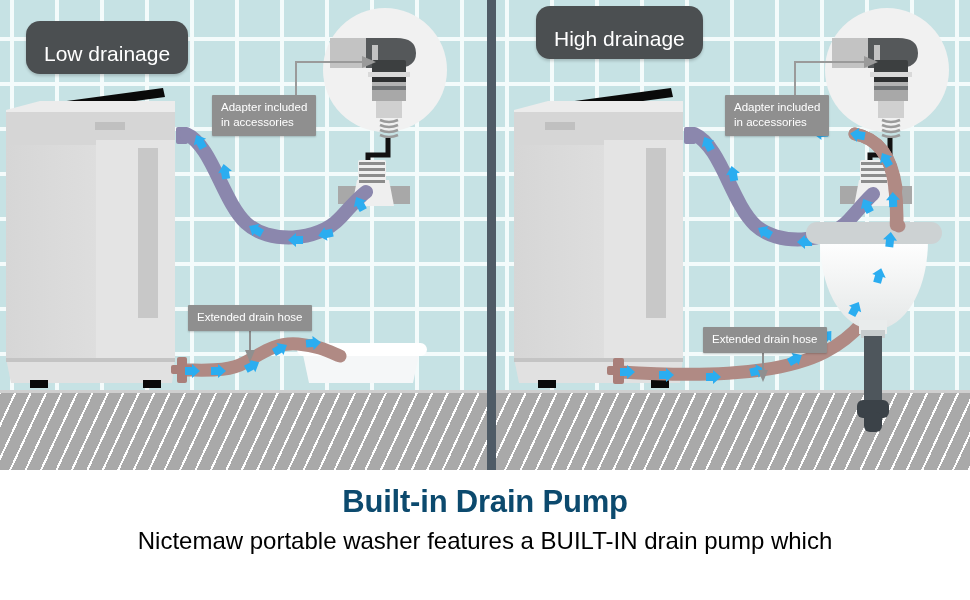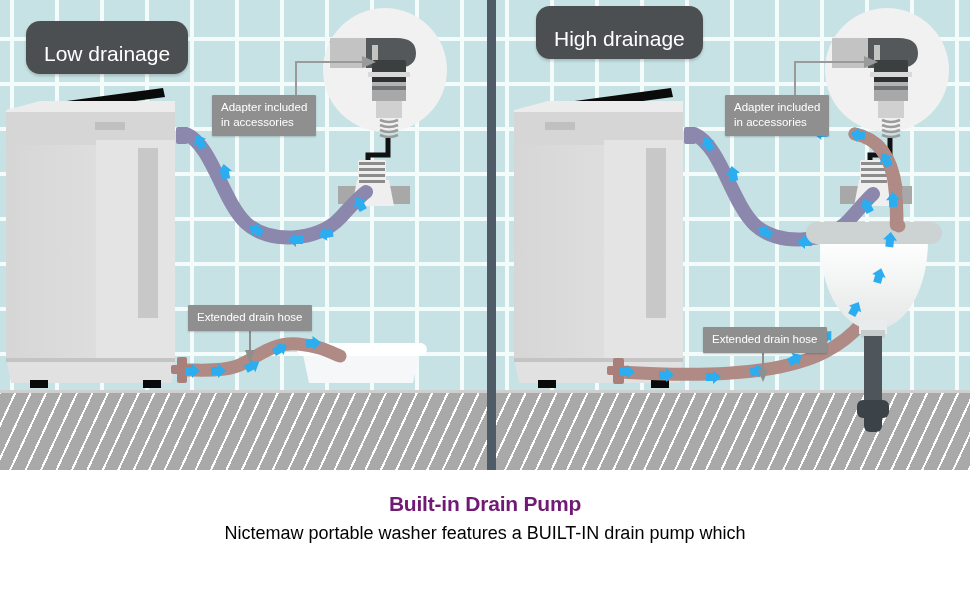--- a/index.html
+++ b/index.html
@@ -81,27 +81,27 @@
 
   
   svg{display:block;}
 
   
   .caption{
     position:absolute;left:0;top:470px;width:970px;height:130px;
     background:#ffffff;text-align:center;
   }
   .caption h1{
-    margin:0;padding-top:22px;
-    font-size:21px;font-weight:bold;color:#701a75;
+    margin:0;padding-top:14px;
+    font-size:31px;font-weight:bold;color:#0c4a6e;
     letter-spacing:-0.2px;
   }
   .caption p{
     margin:6px 0 0 0;
-    font-size:18px;color:#000000;line-height:1.28;
+    font-size:24px;color:#000000;line-height:1.28;
     padding:0 35px;
   }
 </style>
 </head>
 <body>
 
 <div id="root">
 
   <div class="illustration">
 

